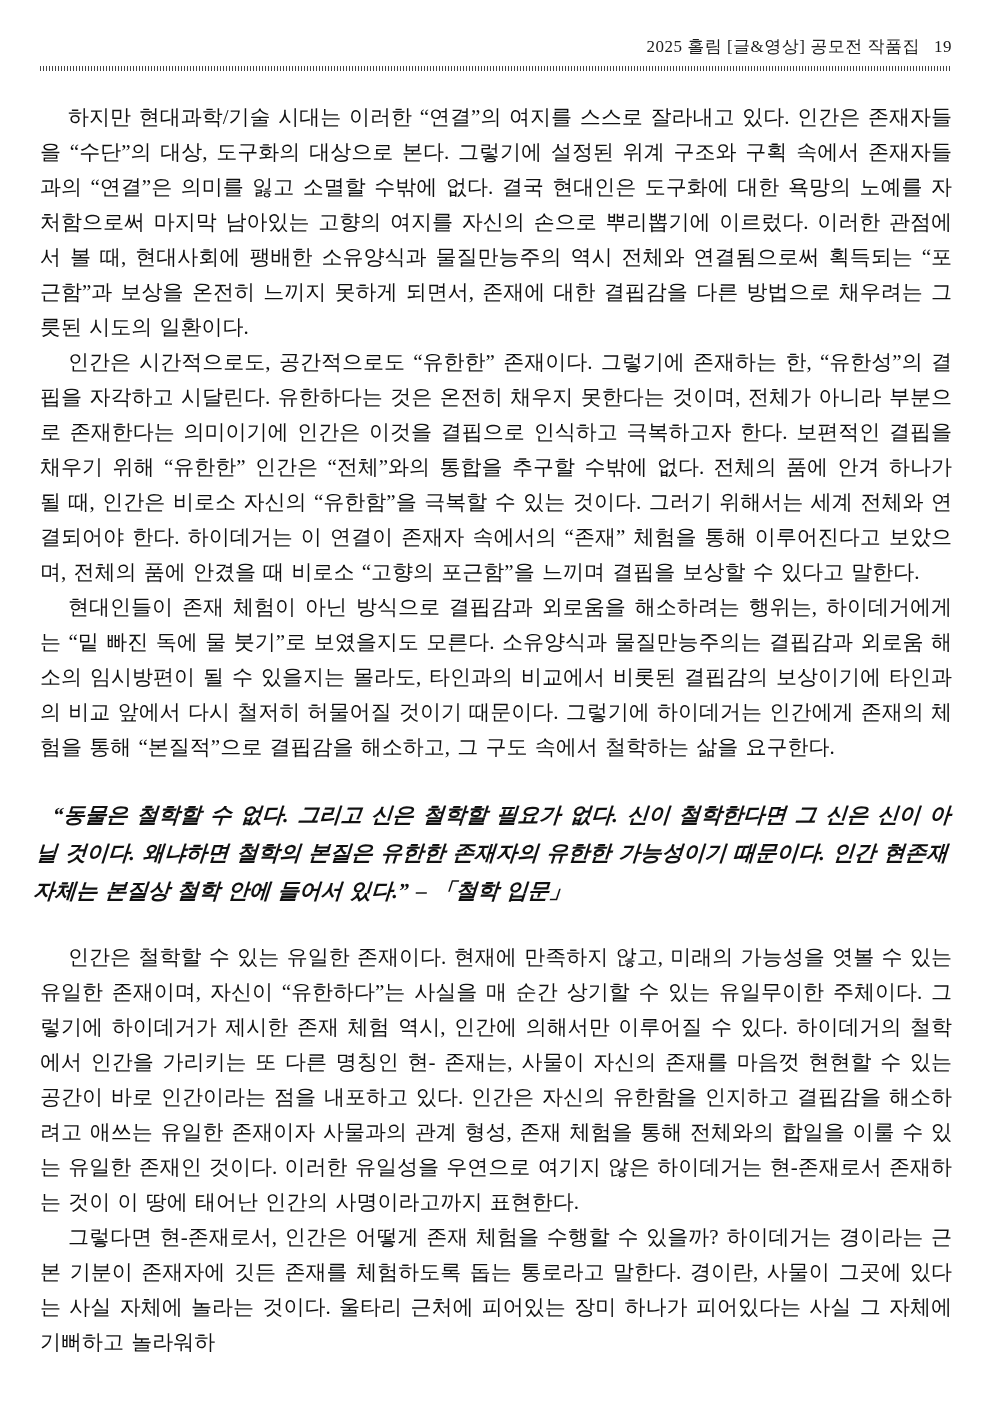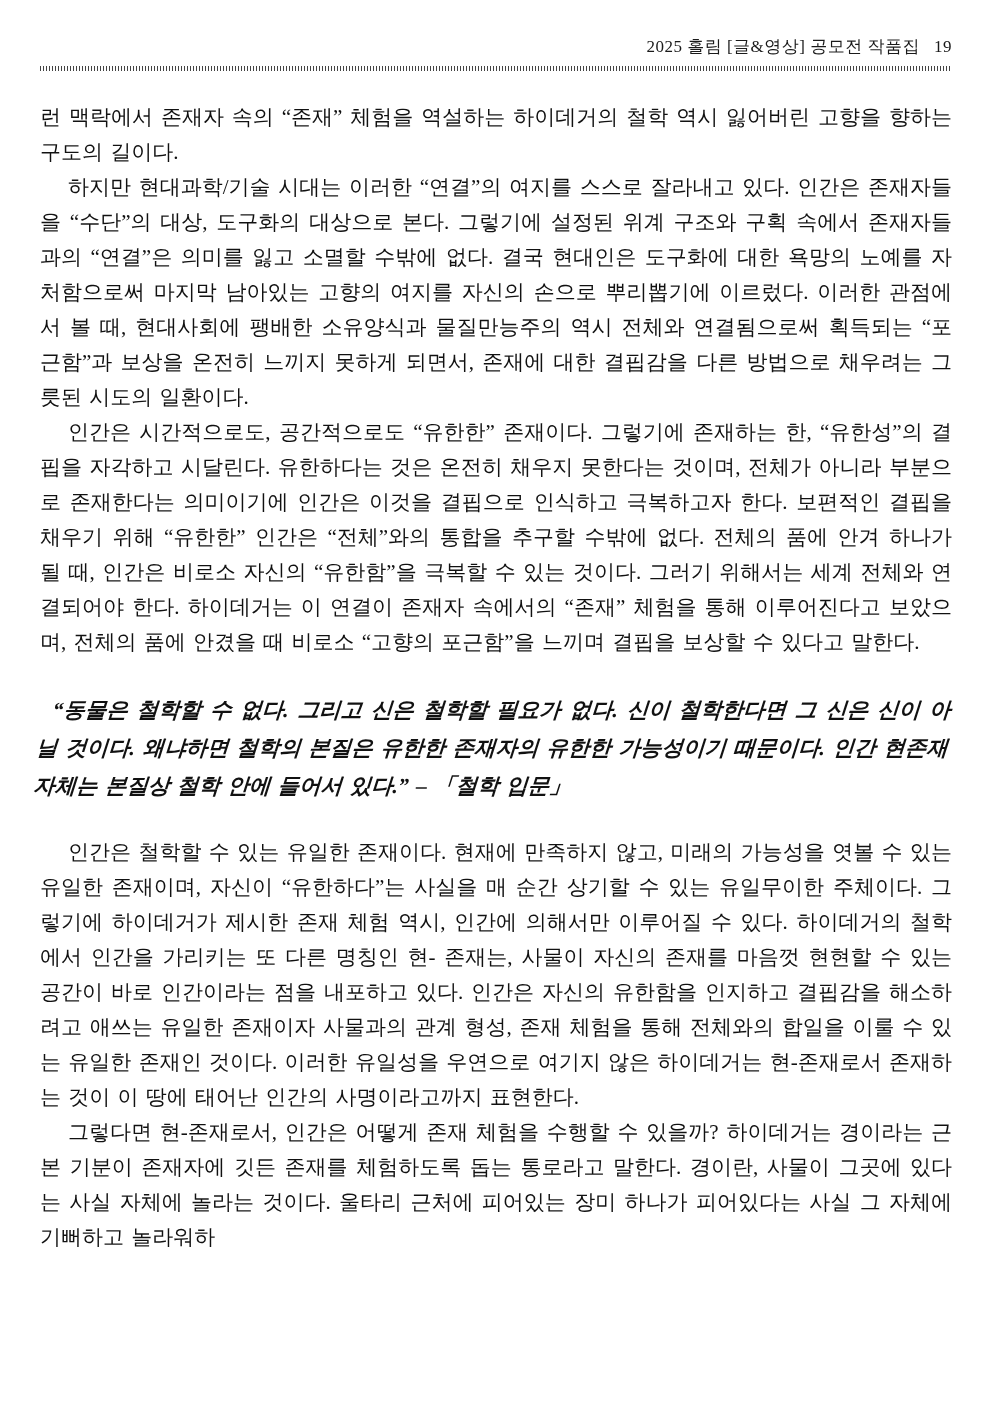--- a/index.html
+++ b/index.html
@@ -77,21 +77,21 @@
 
 <div class="page">
 
   <div class="header">
     <span>2025 홀림 [글&amp;영상] 공모전 작품집</span><span class="pgnum">19</span>
   </div>
 
   <div class="rule"></div>
 
   <div class="content">
-    <p class="noindent">런 맥락에서 존재자 속의 “존재” 체험을 역설하는 하이데거의 철학 역시 잃어버린 고향을 향하는 구도의 길이다.</p>
     <p>하지만 현대과학/기술 시대는 이러한 “연결”의 여지를 스스로 잘라내고 있다. 인간은 존재자들을 “수단”의 대상, 도구화의 대상으로 본다. 그렇기에 설정된 위계 구조와 구획 속에서 존재자들과의 “연결”은 의미를 잃고 소멸할 수밖에 없다. 결국 현대인은 도구화에 대한 욕망의 노예를 자처함으로써 마지막 남아있는 고향의 여지를 자신의 손으로 뿌리뽑기에 이르렀다. 이러한 관점에서 볼 때, 현대사회에 팽배한 소유양식과 물질만능주의 역시 전체와 연결됨으로써 획득되는 “포근함”과 보상을 온전히 느끼지 못하게 되면서, 존재에 대한 결핍감을 다른 방법으로 채우려는 그릇된 시도의 일환이다.</p>
     <p>인간은 시간적으로도, 공간적으로도 “유한한” 존재이다. 그렇기에 존재하는 한, “유한성”의 결핍을 자각하고 시달린다. 유한하다는 것은 온전히 채우지 못한다는 것이며, 전체가 아니라 부분으로 존재한다는 의미이기에 인간은 이것을 결핍으로 인식하고 극복하고자 한다. 보편적인 결핍을 채우기 위해 “유한한” 인간은 “전체”와의 통합을 추구할 수밖에 없다. 전체의 품에 안겨 하나가 될 때, 인간은 비로소 자신의 “유한함”을 극복할 수 있는 것이다. 그러기 위해서는 세계 전체와 연결되어야 한다. 하이데거는 이 연결이 존재자 속에서의 “존재” 체험을 통해 이루어진다고 보았으며, 전체의 품에 안겼을 때 비로소 “고향의 포근함”을 느끼며 결핍을 보상할 수 있다고 말한다.</p>
+    <p>현대인들이 존재 체험이 아닌 방식으로 결핍감과 외로움을 해소하려는 행위는, 하이데거에게는 “밑 빠진 독에 물 붓기”로 보였을지도 모른다. 소유양식과 물질만능주의는 결핍감과 외로움 해소의 임시방편이 될 수 있을지는 몰라도, 타인과의 비교에서 비롯된 결핍감의 보상이기에 타인과의 비교 앞에서 다시 철저히 허물어질 것이기 때문이다. 그렇기에 하이데거는 인간에게 존재의 체험을 통해 “본질적”으로 결핍감을 해소하고, 그 구도 속에서 철학하는 삶을 요구한다.</p>
     <p class="quote">“동물은 철학할 수 없다. 그리고 신은 철학할 필요가 없다. 신이 철학한다면 그 신은 신이 아닐 것이다. 왜냐하면 철학의 본질은 유한한 존재자의 유한한 가능성이기 때문이다. 인간 현존재 자체는 본질상 철학 안에 들어서 있다.” – 「철학 입문」</p>
     <p>인간은 철학할 수 있는 유일한 존재이다. 현재에 만족하지 않고, 미래의 가능성을 엿볼 수 있는 유일한 존재이며, 자신이 “유한하다”는 사실을 매 순간 상기할 수 있는 유일무이한 주체이다. 그렇기에 하이데거가 제시한 존재 체험 역시, 인간에 의해서만 이루어질 수 있다. 하이데거의 철학에서 인간을 가리키는 또 다른 명칭인 현- 존재는, 사물이 자신의 존재를 마음껏 현현할 수 있는 공간이 바로 인간이라는 점을 내포하고 있다. 인간은 자신의 유한함을 인지하고 결핍감을 해소하려고 애쓰는 유일한 존재이자 사물과의 관계 형성, 존재 체험을 통해 전체와의 합일을 이룰 수 있는 유일한 존재인 것이다. 이러한 유일성을 우연으로 여기지 않은 하이데거는 현-존재로서 존재하는 것이 이 땅에 태어난 인간의 사명이라고까지 표현한다.</p>
     <p>그렇다면 현-존재로서, 인간은 어떻게 존재 체험을 수행할 수 있을까? 하이데거는 경이라는 근본 기분이 존재자에 깃든 존재를 체험하도록 돕는 통로라고 말한다. 경이란, 사물이 그곳에 있다는 사실 자체에 놀라는 것이다. 울타리 근처에 피어있는 장미 하나가 피어있다는 사실 그 자체에 기뻐하고 놀라워하</p>
   </div>
 
 </div>
 
 </body></html>

